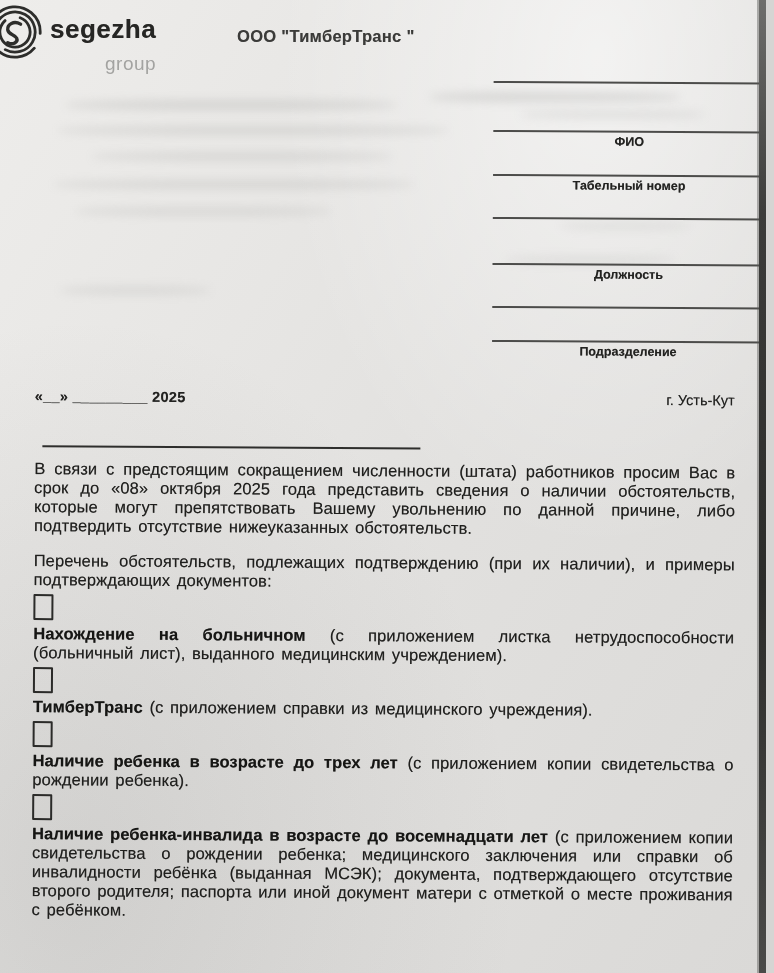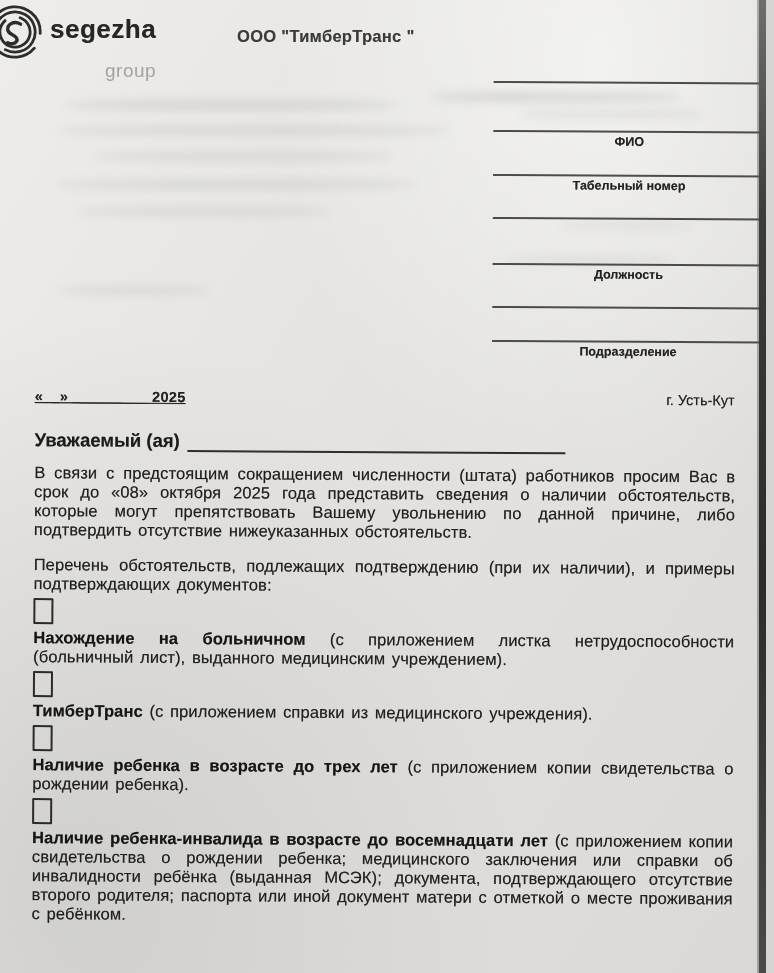--- a/index.html
+++ b/index.html
@@ -35,36 +35,36 @@
   .s9{left:60px;top:286px;width:150px;height:9px;opacity:.22;}
   .s10{left:560px;top:222px;width:130px;height:8px;opacity:.18;}
 
   .tilt{position:absolute;left:0;top:0;width:774px;height:973px;transform:rotate(.35deg);transform-origin:20px 20px;}
 
   
   .brand{position:absolute;left:-13px;top:4px;display:flex;align-items:flex-start;}
   .brand svg{display:block;}
   .brand-text{margin-left:7px;margin-top:12px;line-height:1;}
   .brand-name{font-weight:bold;font-size:26px;letter-spacing:.5px;color:#262624;text-shadow:.3px .3px .4px rgba(0,0,0,.4);}
-  .brand-sub{font-size:19px;color:#a3a3a1;text-align:right;margin-top:19px;letter-spacing:.5px;}
+  .brand-sub{font-size:19px;color:#a3a3a1;text-align:right;margin-top:12px;letter-spacing:.5px;}
   .company-title{
     position:absolute;left:237px;top:27px;font-size:16.5px;font-weight:bold;letter-spacing:.3px;
     color:#3b3b39;text-shadow:.2px .2px .3px rgba(0,0,0,.35);
   }
 
   
   .sig{position:absolute;left:494px;top:70px;width:272px;}
   .sig-line{position:absolute;left:0;width:272px;border-bottom:2px solid #4c4c4a;height:0;}
   .sig-label{position:absolute;left:0;width:272px;text-align:center;font-weight:bold;font-size:12.5px;color:#222220;text-shadow:.2px .2px .3px rgba(0,0,0,.4);}
   .l1{top:8px;} .l2{top:57px;} .l3{top:101px;} .l4{top:144px;} .l5{top:190px;} .l6{top:233px;} .l7{top:267px;}
   .lab2{top:61px;} .lab3{top:105px;} .lab5{top:194px;} .lab7{top:271px;}
 
   
   .date-row{position:absolute;left:37px;top:388px;width:700px;display:flex;justify-content:space-between;font-size:14.5px;color:#222220;text-shadow:.2px .2px .3px rgba(0,0,0,.45);}
-  .date-row .date{font-weight:bold;letter-spacing:.3px;text-decoration:underline;}
+  .date-row .date{font-weight:bold;letter-spacing:.3px;}
 
   
   .flow{position:absolute;left:37px;top:429px;width:701px;}
   .salutation{display:flex;align-items:flex-end;margin-bottom:12px;}
   .salutation .sal-text{font-weight:bold;font-size:18.5px;color:#1c1c1a;text-shadow:.3px .3px .3px rgba(0,0,0,.4);white-space:nowrap;}
   .salutation .blank{width:378px;border-bottom:2.5px solid #2e2e2c;height:16px;margin-left:8px;}
   p.body{
     margin:0 0 16px 0;font-size:16.5px;line-height:19px;text-align:justify;
     color:#1f1f1d;word-spacing:2px;letter-spacing:.1px;
     text-shadow:.2px .2px .35px rgba(0,0,0,.45);
@@ -128,21 +128,20 @@
     </div>
 
     <div class="date-row">
       <span class="date">«__» _________ 2025</span>
       <span class="city">г. Усть-Кут</span>
     </div>
 
     <div class="flow">
 
       <div class="salutation">
-        <span class="sal-text">Уважаемый (ая)</span>
         <span class="blank"></span>
       </div>
 
       <p class="body">В связи с предстоящим сокращением численности (штата) работников просим Вас в срок до «08» октября 2025 года представить сведения о наличии обстоятельств, которые могут препятствовать Вашему увольнению по данной причине, либо подтвердить отсутствие нижеуказанных обстоятельств.</p>
 
       <p class="body tight">Перечень обстоятельств, подлежащих подтверждению (при их наличии), и примеры подтверждающих документов:</p>
 
       <div class="chk"></div>
       <p class="item"><b>Нахождение на больничном</b> <span>(с приложением листка нетрудоспособности (больничный лист), выданного медицинским учреждением).</span></p>
 

